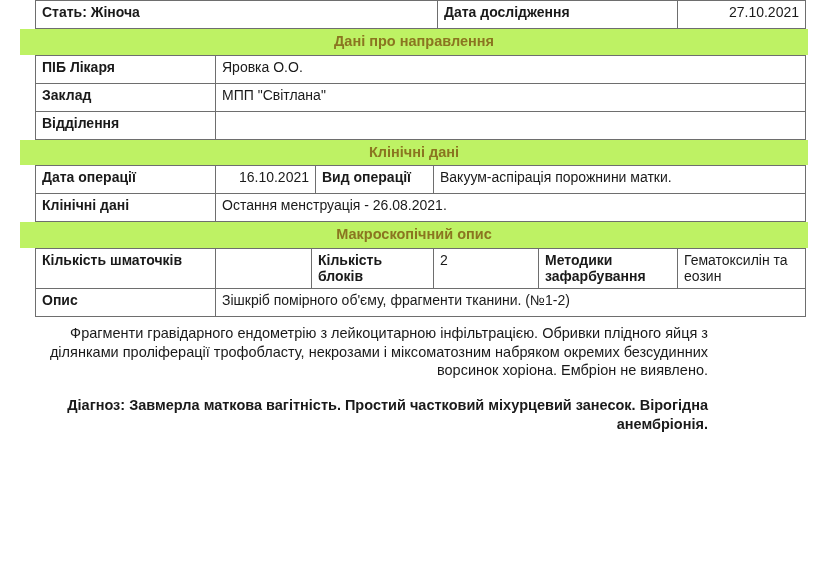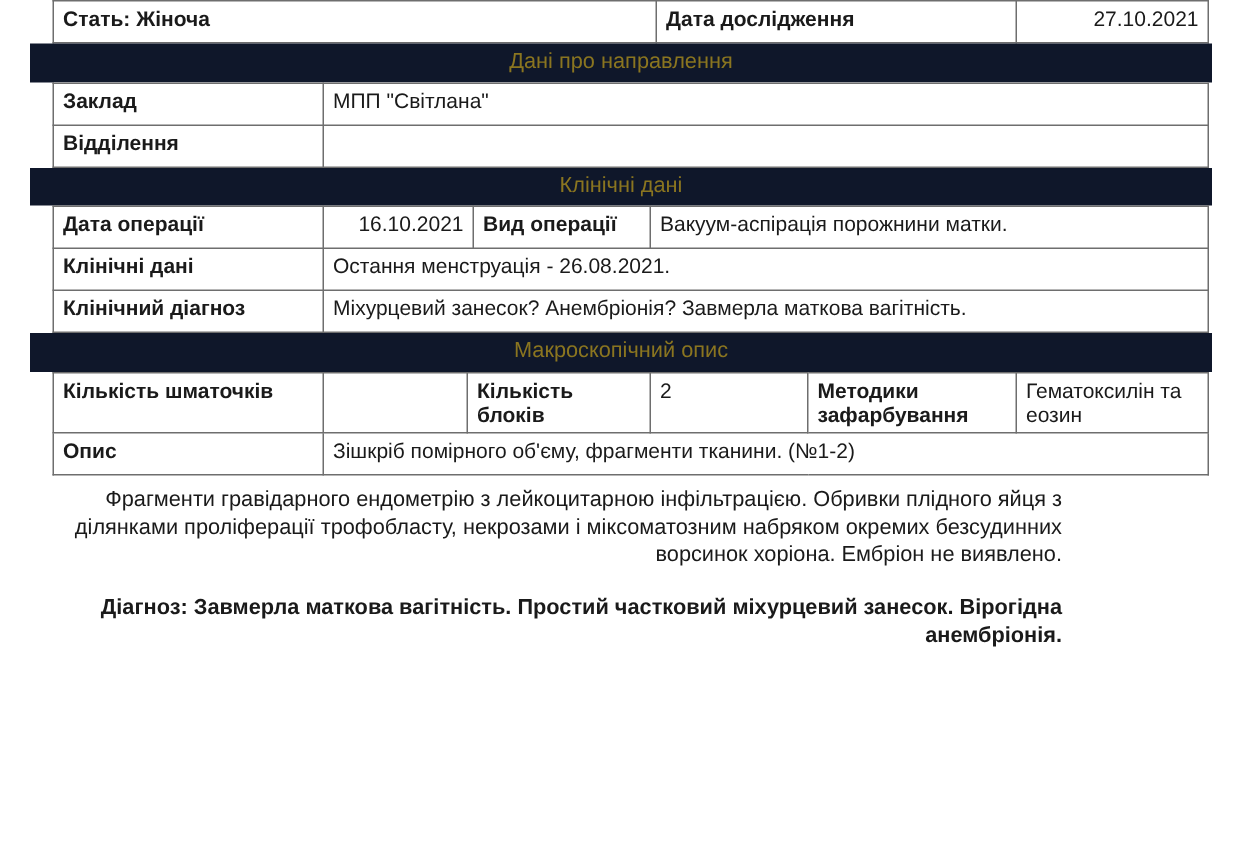--- a/index.html
+++ b/index.html
@@ -17,23 +17,23 @@
 
   .doc {
     position: relative;
     width: 732px;
     height: 566px;
     background: #ffffff;
   }
 
   
   .band {
-    background: #0f172a;
+    background: #bef264;
     color: #8a7520;
-    font-weight: normal;
+    font-weight: bold;
     font-size: 14.5px;
     text-align: center;
     line-height: 1.0;
     padding: 5px 0 6px 0;
     margin: 0;
     width: 788px;
     margin-left: 20px;
   }
 
   
@@ -102,20 +102,24 @@
 
   <div class="band">Дані про направлення</div>
 
   <table class="grid">
     <colgroup>
       <col style="width:180px">
       <col style="width:590px">
     </colgroup>
     <tbody>
       <tr>
+        <td class="lbl">ПІБ Лікаря</td>
+        <td class="val">Яровка О.О.</td>
+      </tr>
+      <tr>
         <td class="lbl">Заклад</td>
         <td class="val">МПП "Світлана"</td>
       </tr>
       <tr>
         <td class="lbl">Відділення</td>
         <td class="val"></td>
       </tr>
     </tbody>
   </table>
 
@@ -131,24 +135,20 @@
     <tbody>
       <tr>
         <td class="lbl">Дата операції</td>
         <td class="val right">16.10.2021</td>
         <td class="lbl">Вид операції</td>
         <td class="val">Вакуум-аспірація порожнини матки.</td>
       </tr>
       <tr>
         <td class="lbl">Клінічні дані</td>
         <td class="val" colspan="3">Остання менструація - 26.08.2021.</td>
-      </tr>
-      <tr>
-        <td class="lbl">Клінічний діагноз</td>
-        <td class="val" colspan="3">Міхурцевий занесок? Анембріонія? Завмерла маткова вагітність.</td>
       </tr>
     </tbody>
   </table>
 
   <div class="band">Макроскопічний опис</div>
 
   <table class="grid">
     <colgroup>
       <col style="width:180px">
       <col style="width:96px">

